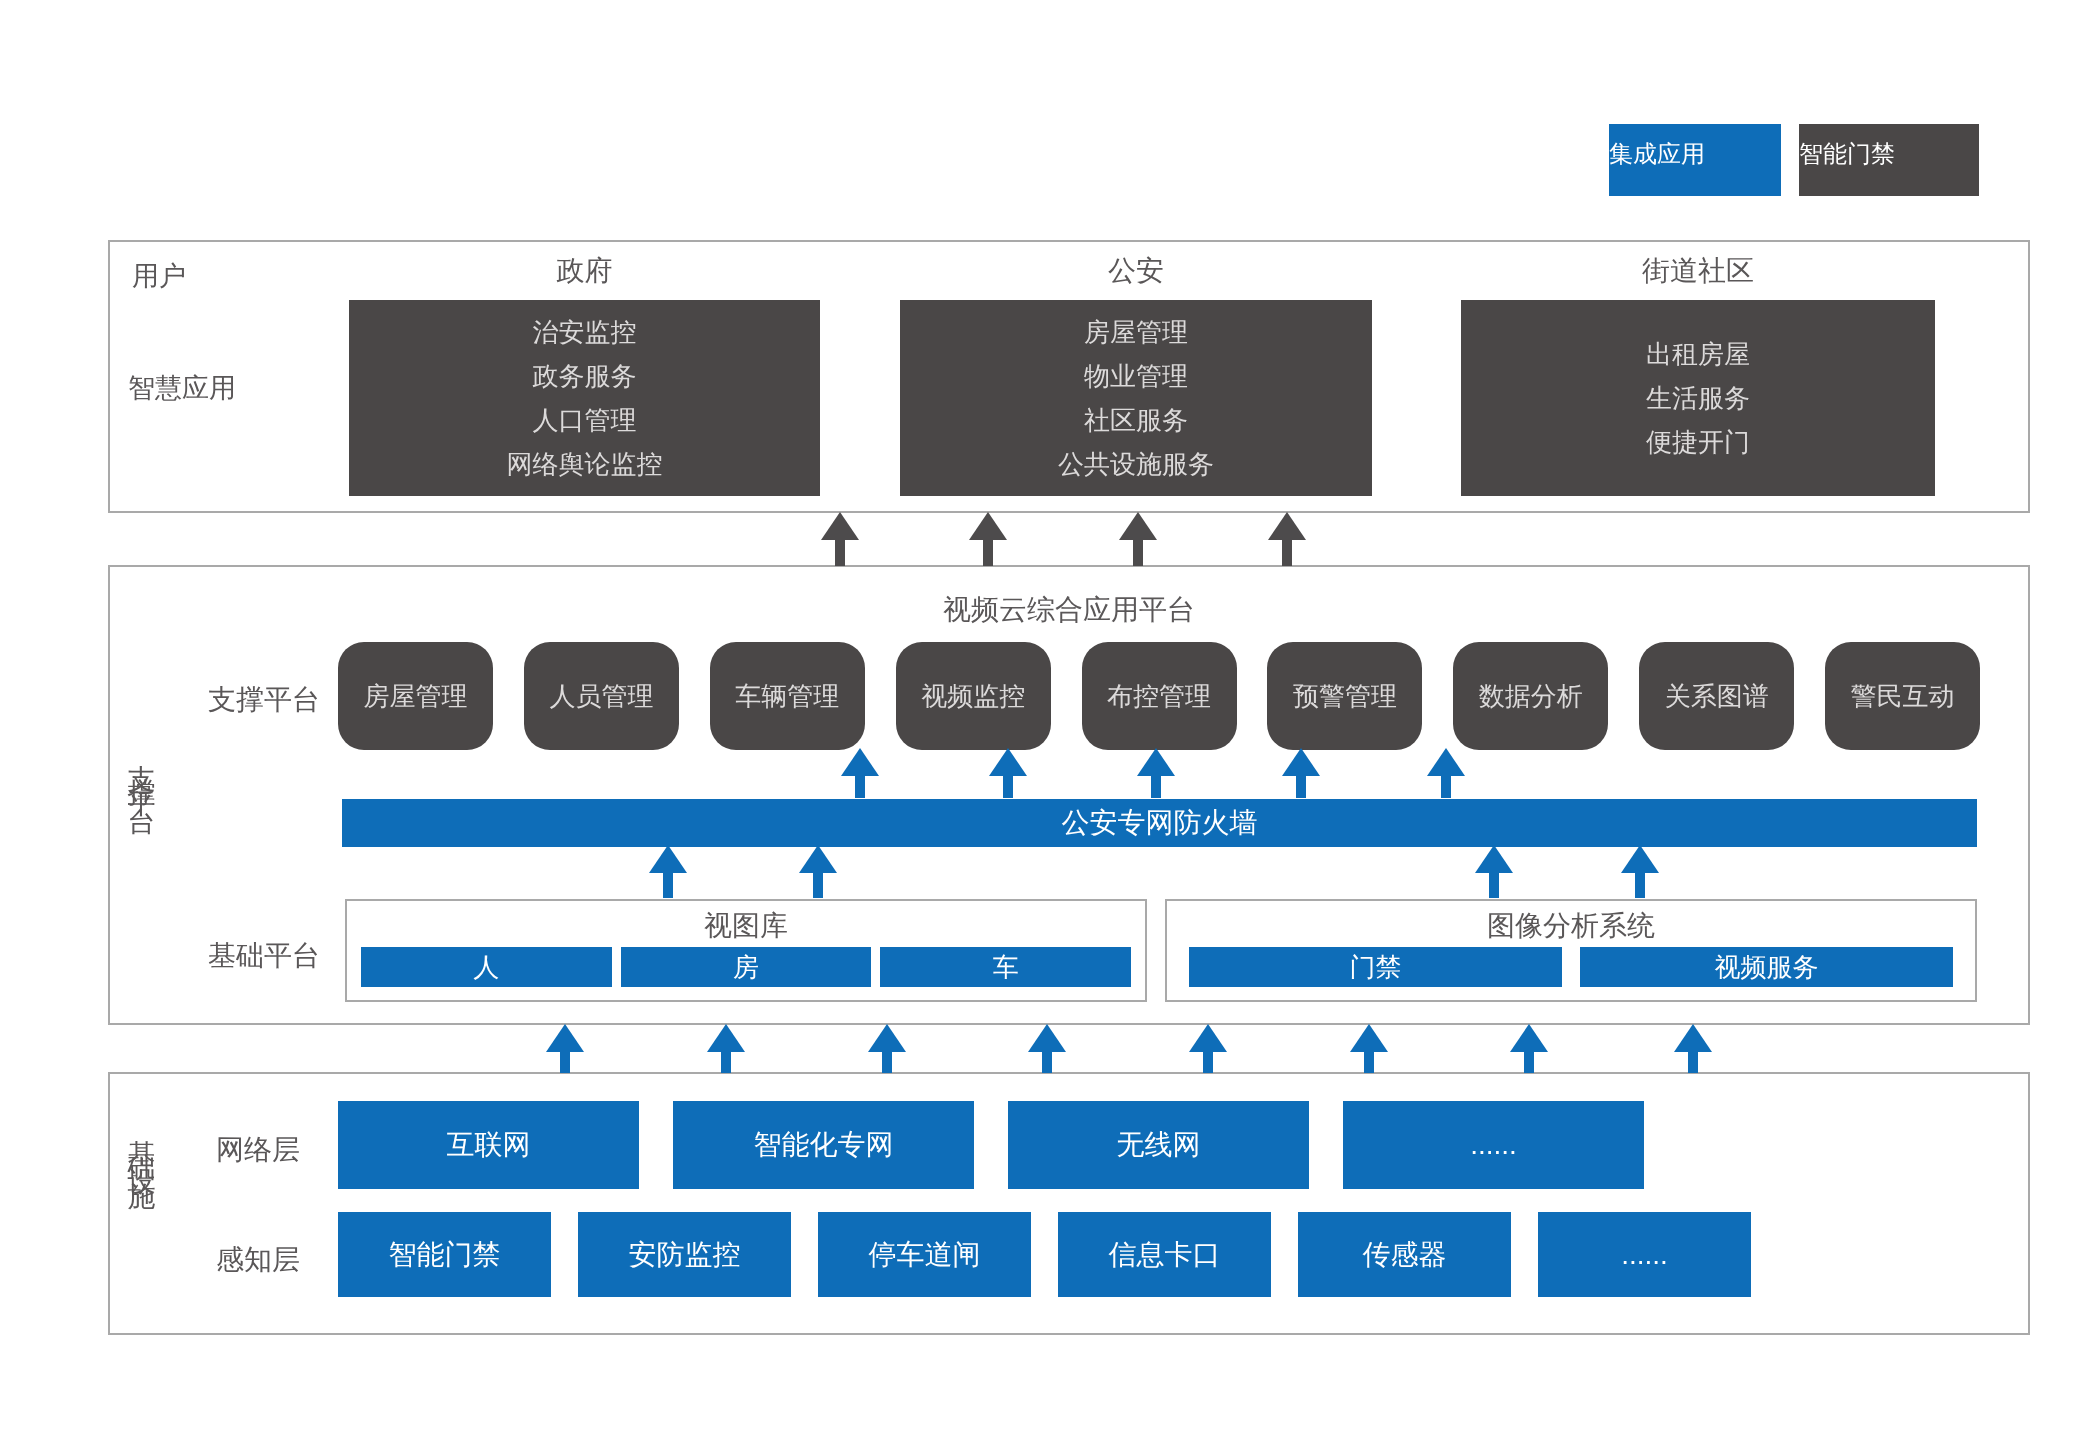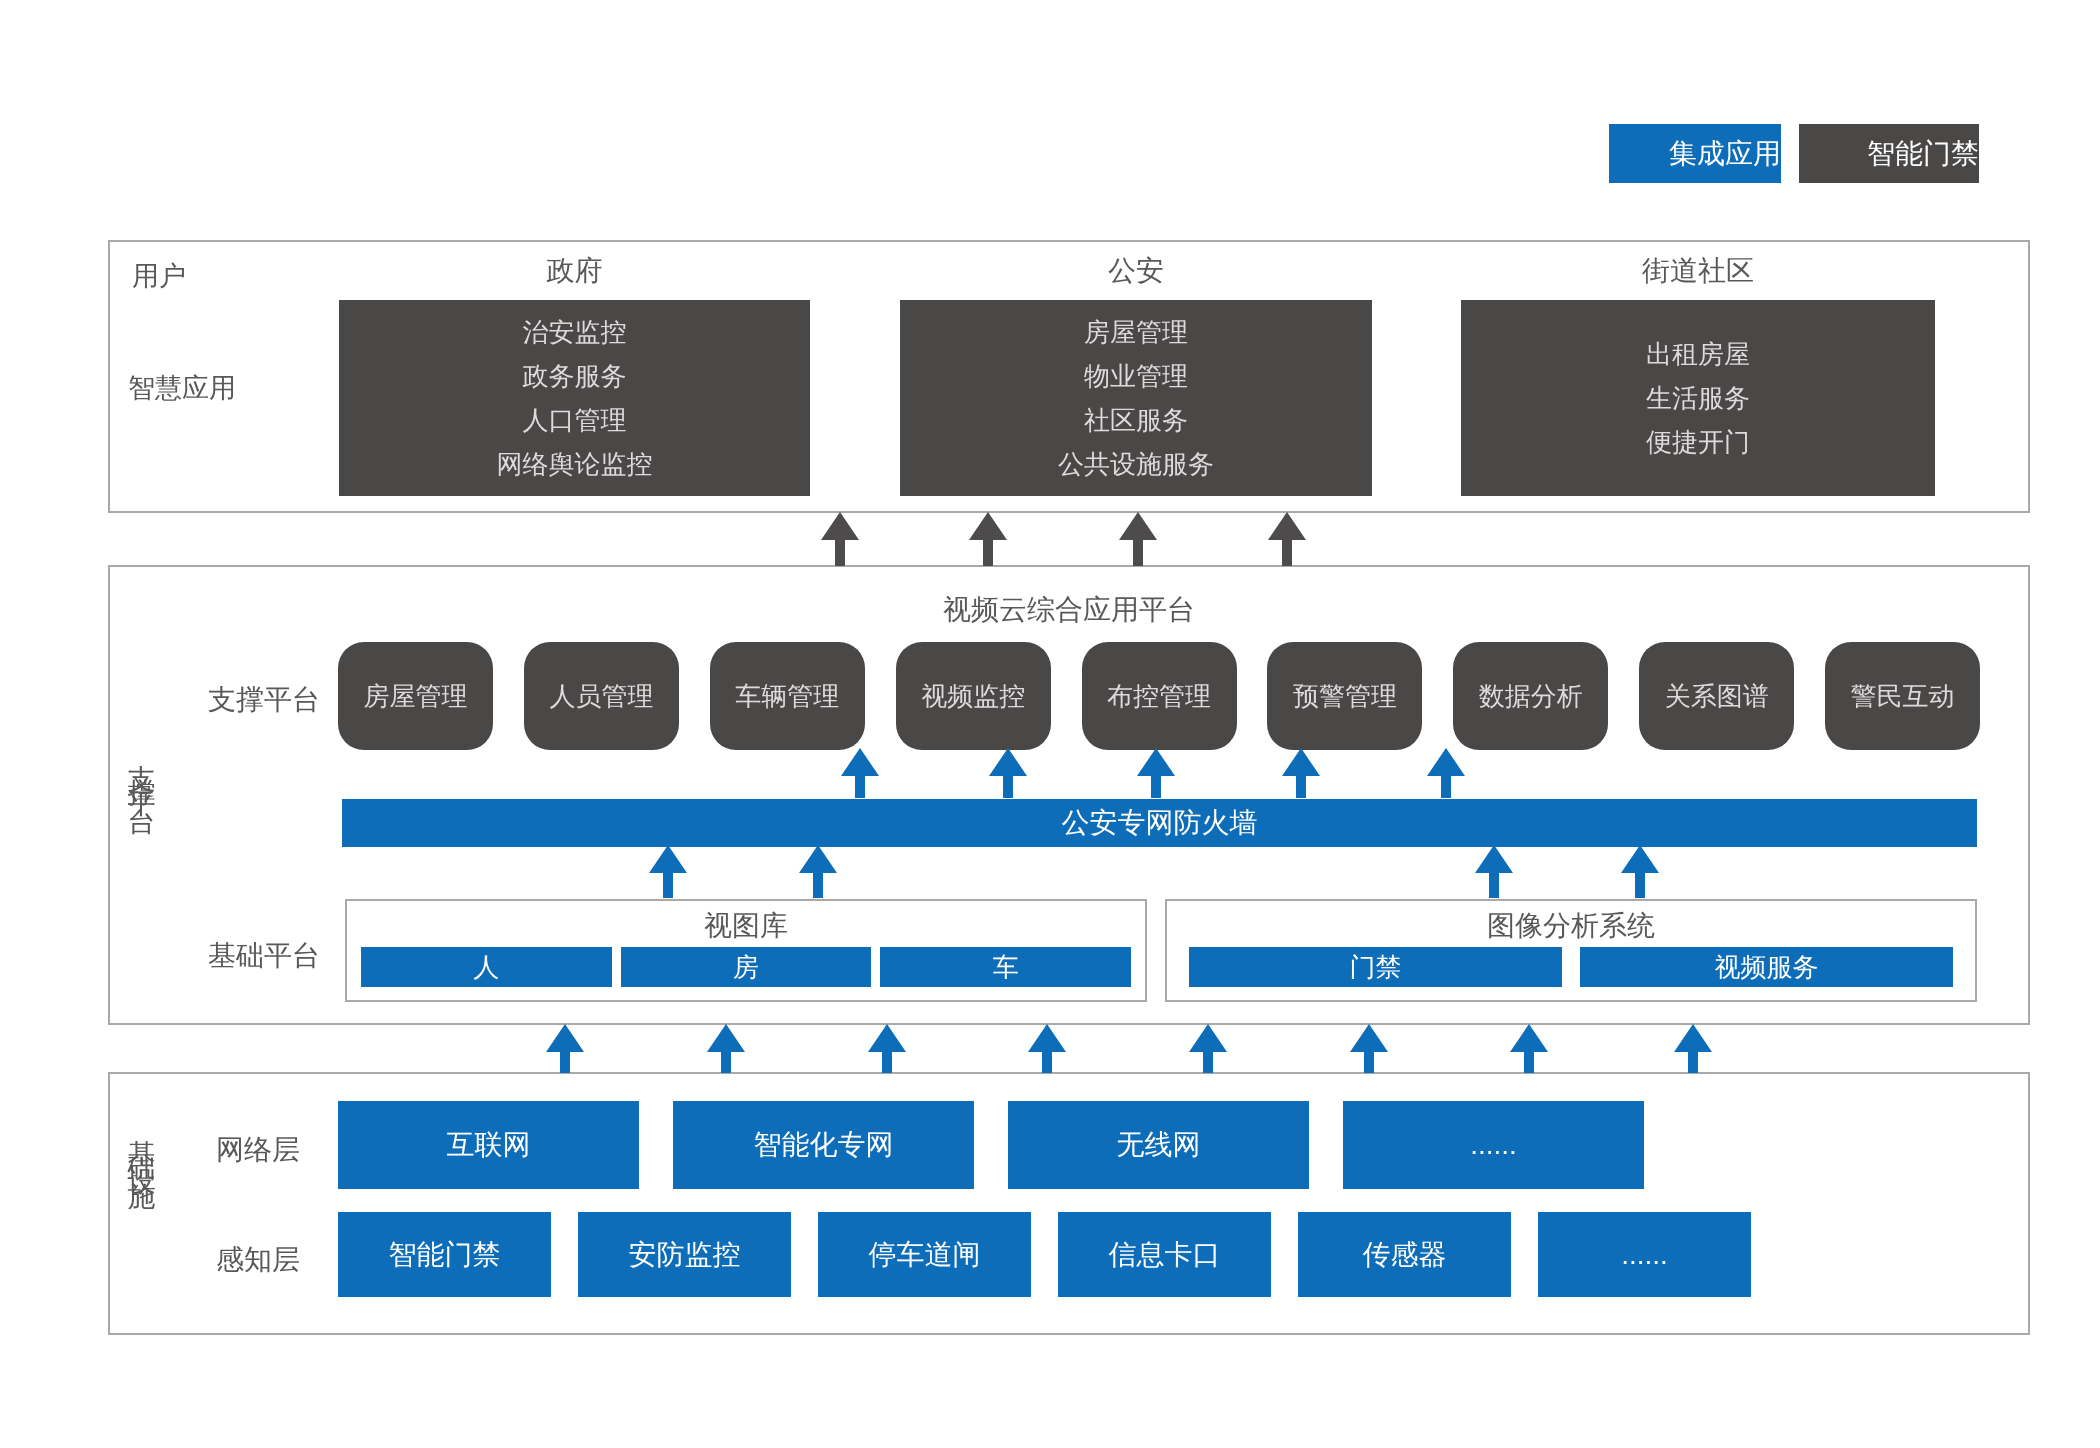--- a/index.html
+++ b/index.html
@@ -10,22 +10,22 @@
     --arrow-dark:#4d4b4c;
     --box-text:#dcdada;
   }
   html,body{margin:0;padding:0;background:#ffffff;}
   body{font-family:"Liberation Sans","DejaVu Sans",sans-serif;}
   #canvas{position:relative;width:2100px;height:1448px;background:#ffffff;overflow:hidden;}
 
   .abs{position:absolute;}
 
   
-  .legend-chip{position:absolute;height:59px;line-height:59px;text-align:right;
-    font-size:28px;color:#ffffff;}
+  .legend-chip{position:absolute;height:72px;line-height:59px;text-align:left;
+    font-size:24px;color:#ffffff;}
   .legend-blue{left:1609px;top:124px;width:172px;background:var(--accent-blue);}
   .legend-dark{left:1799px;top:124px;width:180px;background:var(--dark-gray);}
 
   
   .section{position:absolute;left:108px;width:1922px;border:2px solid var(--border-gray);
     box-sizing:border-box;background:#ffffff;}
   .sec1{top:240px;height:273px;}
   .sec2{top:565px;height:460px;}
   .sec3{top:1072px;height:263px;}
 
@@ -84,21 +84,21 @@
 
 <div id="canvas">
 
   <div class="legend-chip legend-blue">集成应用</div>
   <div class="legend-chip legend-dark">智能门禁</div>
 
   <div class="section sec1">
     <div class="lbl" style="left:22px;top:16px;">用户</div>
     <div class="lbl" style="left:18px;top:128px;">智慧应用</div>
 
-    <div class="col" style="left:229px;width:471px;">
+    <div class="col" style="left:239px;width:471px;">
       <div class="col-header">政府</div>
       <div class="dark-box">
 
       <div class="app-line">治安监控</div>
           <div class="app-line">政务服务</div>
           <div class="app-line">人口管理</div>
           <div class="app-line">网络舆论监控</div>
         </div>
     </div>
 

